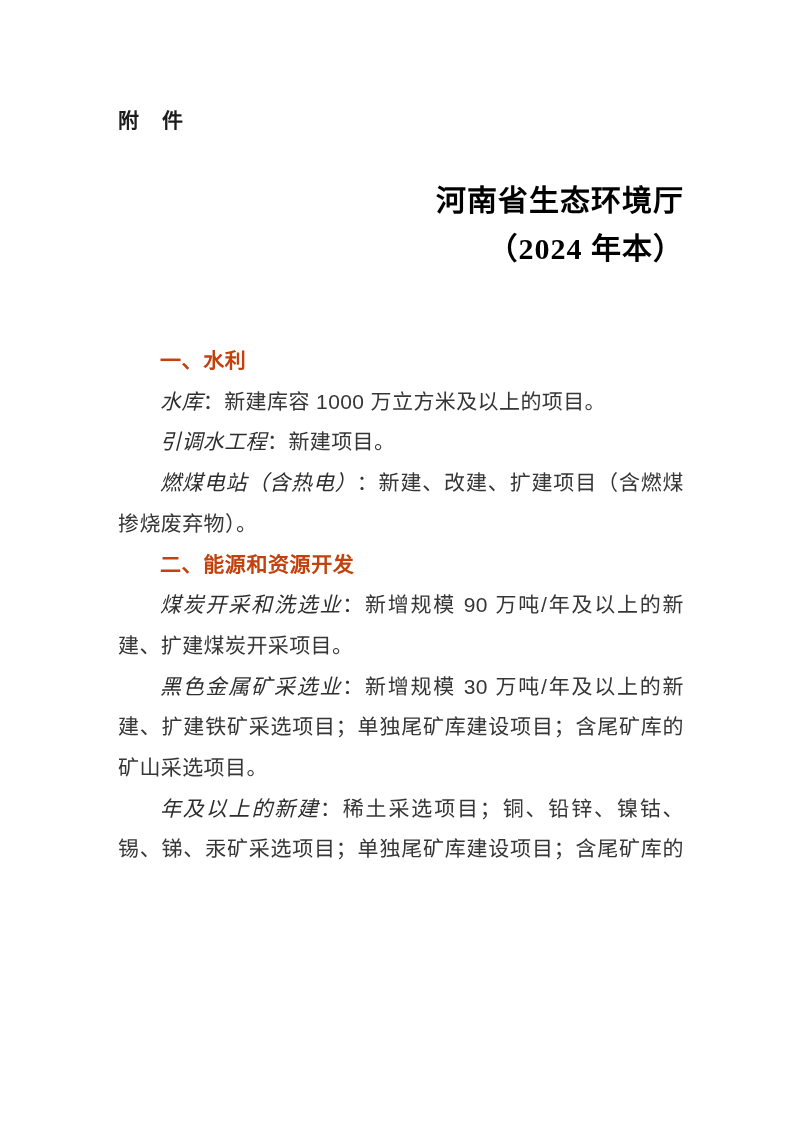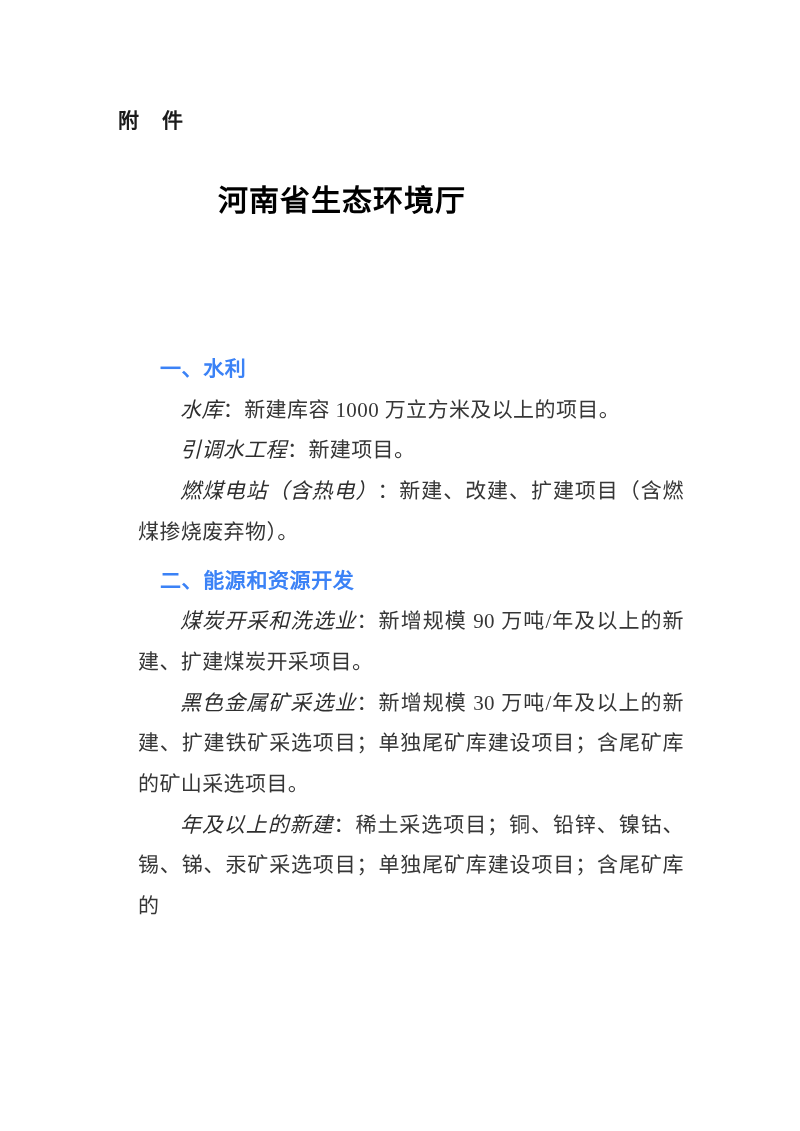--- a/index.html
+++ b/index.html
@@ -26,21 +26,21 @@
     color: #1b1b1b;
     letter-spacing: 1px;
     white-space: pre;
   }
   
   .title-block {
     position: absolute;
     left: 0;
     right: 0;
     top: 177px;
-    text-align: center;
+    text-align: right;
     font-family: "Liberation Serif", serif;
     font-weight: 700;
     font-size: 30px;
     line-height: 48px;
     color: #000000;
     letter-spacing: 1px;
   }
   
   .doc-body {
     position: absolute;
@@ -56,48 +56,47 @@
   }
   .doc-body p {
     margin: 0;
     padding: 0;
     text-indent: 42px;
   }
   
   .doc-body p.heading {
     font-family: "Liberation Sans", sans-serif;
     font-weight: 700;
-    color: #3b82f6;
+    color: #c2410c;
     letter-spacing: 0.6px;
-    margin-top: 8px;
   }
   
   .doc-body p.item {
-    font-family: Liberation Serif, serif;
+    font-family: Liberation Sans, sans-serif;
     color: #363636;
-    margin-left: 20px;
   }
   .doc-body p.item .lead {
     font-style: italic;
     color: #2e2e2e;
   }
   
   .doc-body p.continues {
     text-align-last: justify;
   }
 </style>
 </head>
 <body>
 
 <div class="page">
 
   <div class="attachment">附　件</div>
 
   <div class="title-block">
     <div class="title-line">河南省生态环境厅</div>
+    <div class="title-line">（2024 年本）</div>
   </div>
 
   <div class="doc-body">
       <p class="para heading">一、水利</p>
       <p class="para item"><span class="lead">水库</span><span class="rest">：新建库容 1000 万立方米及以上的项目。</span></p>
       <p class="para item"><span class="lead">引调水工程</span><span class="rest">：新建项目。</span></p>
       <p class="para item"><span class="lead">燃煤电站（含热电）</span><span class="rest">：新建、改建、扩建项目（含燃煤掺烧废弃物）。</span></p>
       <p class="para heading">二、能源和资源开发</p>
       <p class="para item"><span class="lead">煤炭开采和洗选业</span><span class="rest">：新增规模 90 万吨/年及以上的新建、扩建煤炭开采项目。</span></p>
       <p class="para item"><span class="lead">黑色金属矿采选业</span><span class="rest">：新增规模 30 万吨/年及以上的新建、扩建铁矿采选项目；单独尾矿库建设项目；含尾矿库的矿山采选项目。</span></p>

